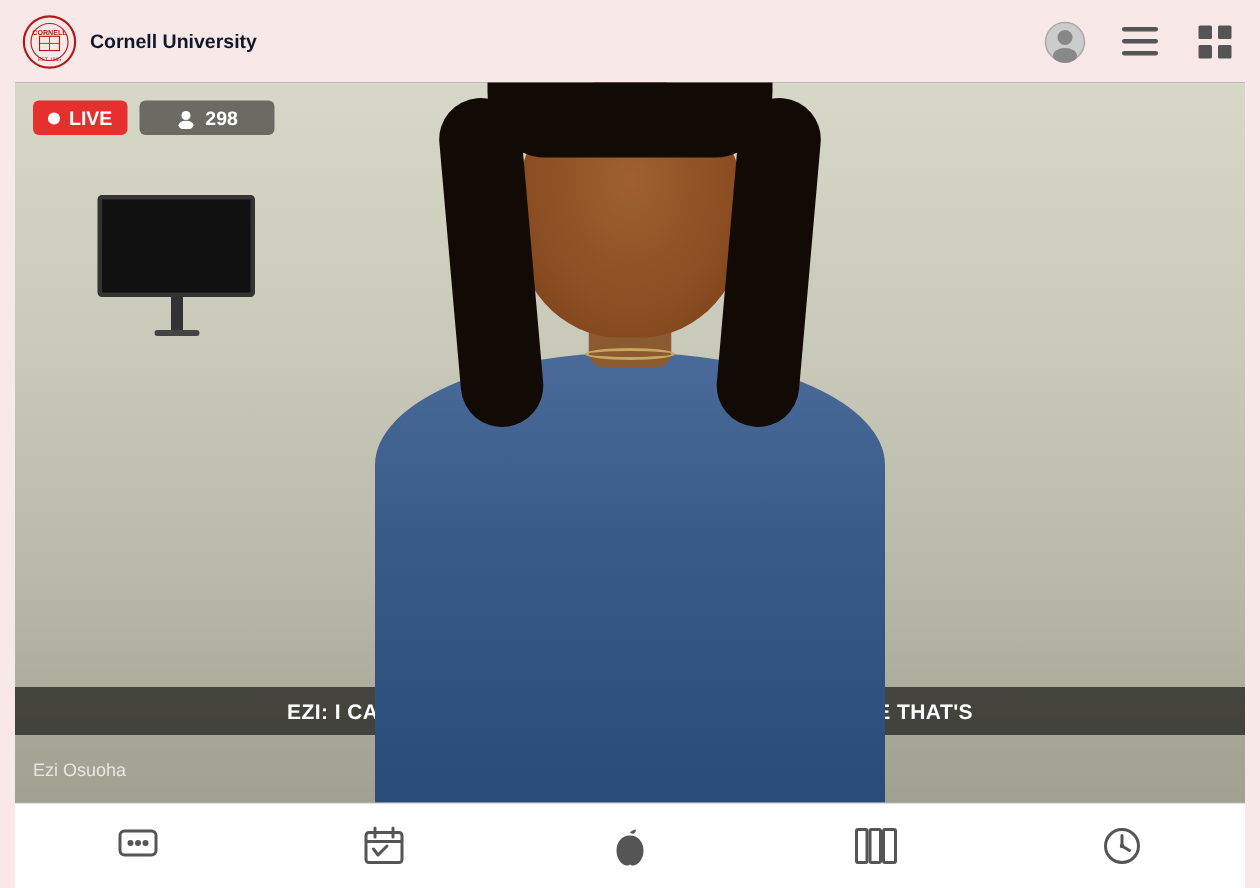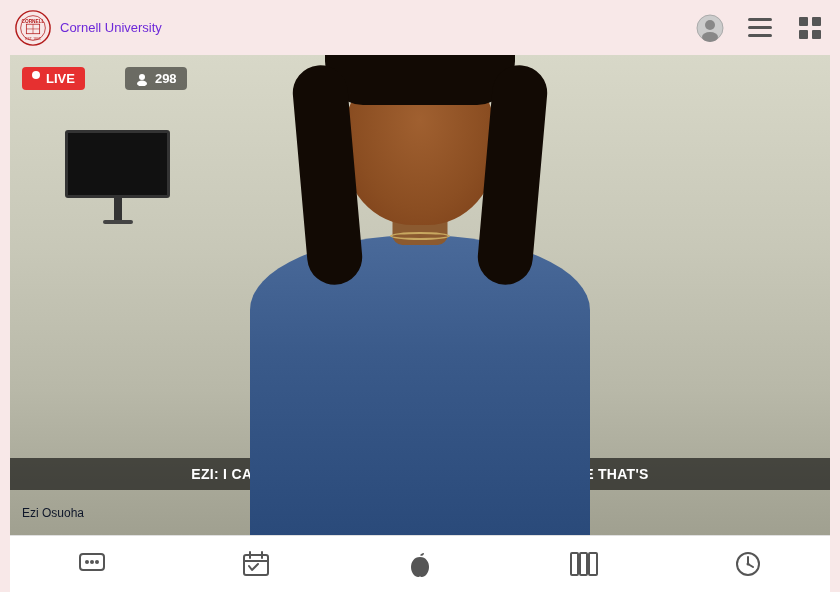--- a/index.html
+++ b/index.html
@@ -25,22 +25,22 @@
       display: flex;
       align-items: center;
       gap: 8px;
     }
     .cornell-seal {
       width: 38px;
       height: 38px;
     }
     .header-title {
       font-size: 13px;
-      font-weight: 400;
-      color: #6d28d9;
+      font-weight: 700;
+      color: #0f172a;
       line-height: 1.2;
     }
     .header-right {
       display: flex;
       align-items: center;
       gap: 18px;
     }
     .header-icon {
       width: 32px;
       height: 32px;
@@ -92,40 +92,39 @@
       z-index: 10;
     }
     .live-pill {
       background: #e63030;
       color: white;
       font-size: 13px;
       font-weight: 700;
       padding: 4px 10px;
       border-radius: 4px;
       display: flex;
-      align-items: flex-start;
+      align-items: center;
       gap: 6px;
     }
     .live-dot {
       width: 8px;
       height: 8px;
       background: white;
       border-radius: 50%;
     }
     .viewer-count {
       background: rgba(0,0,0,0.5);
       color: white;
       font-size: 13px;
       font-weight: 600;
-      padding: 4px 10px;
+      padding: 4px 24px;
       border-radius: 4px;
       display: flex;
       align-items: center;
       gap: 6px;
-      margin-left: 32px;
     }
 
     
     .subtitle-bar {
       position: absolute;
       bottom: 45px;
       left: 0;
       right: 0;
       background: rgba(0,0,0,0.6);
       color: white;
@@ -135,21 +134,21 @@
       padding: 8px 20px;
       z-index: 10;
       letter-spacing: 0.3px;
     }
 
     
     .speaker-name {
       position: absolute;
       bottom: 15px;
       left: 12px;
-      color: #0f172a;
+      color: #e5e5e5;
       font-size: 12px;
       font-weight: 500;
       z-index: 10;
     }
 
     
     .cornell-watermark {
       position: absolute;
       bottom: 40px;
       right: 20px;

